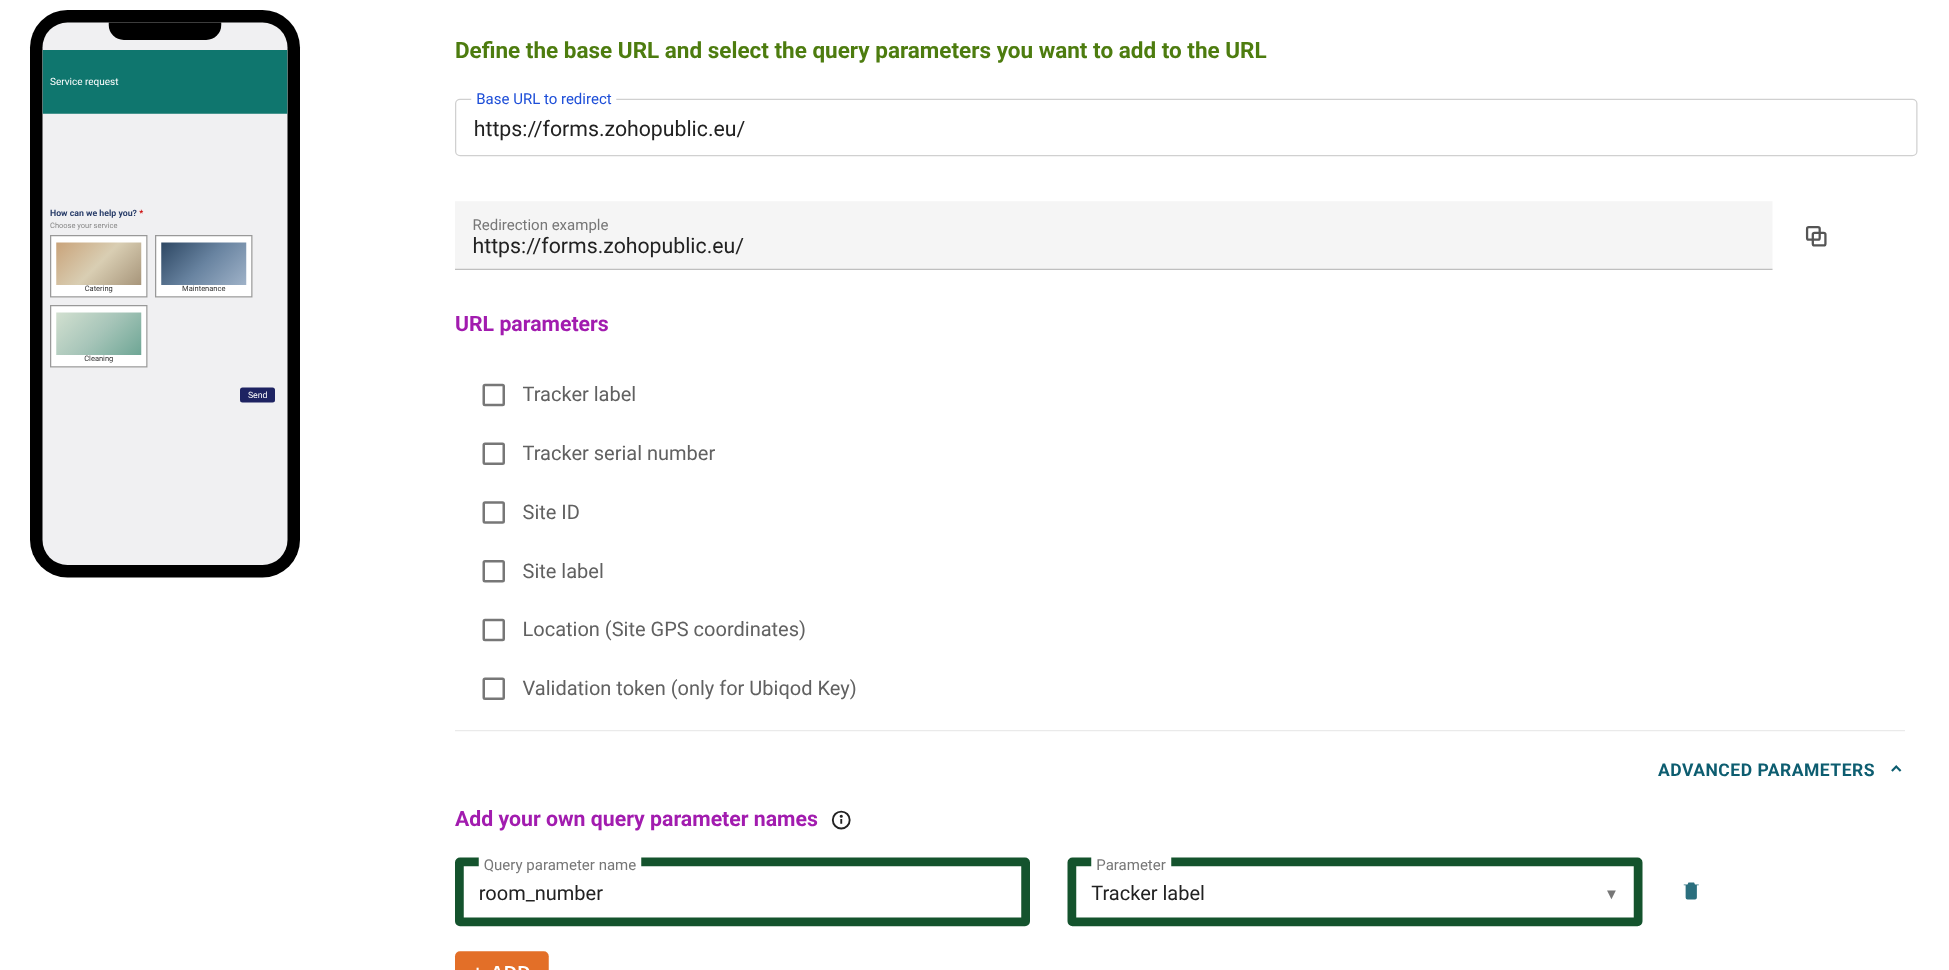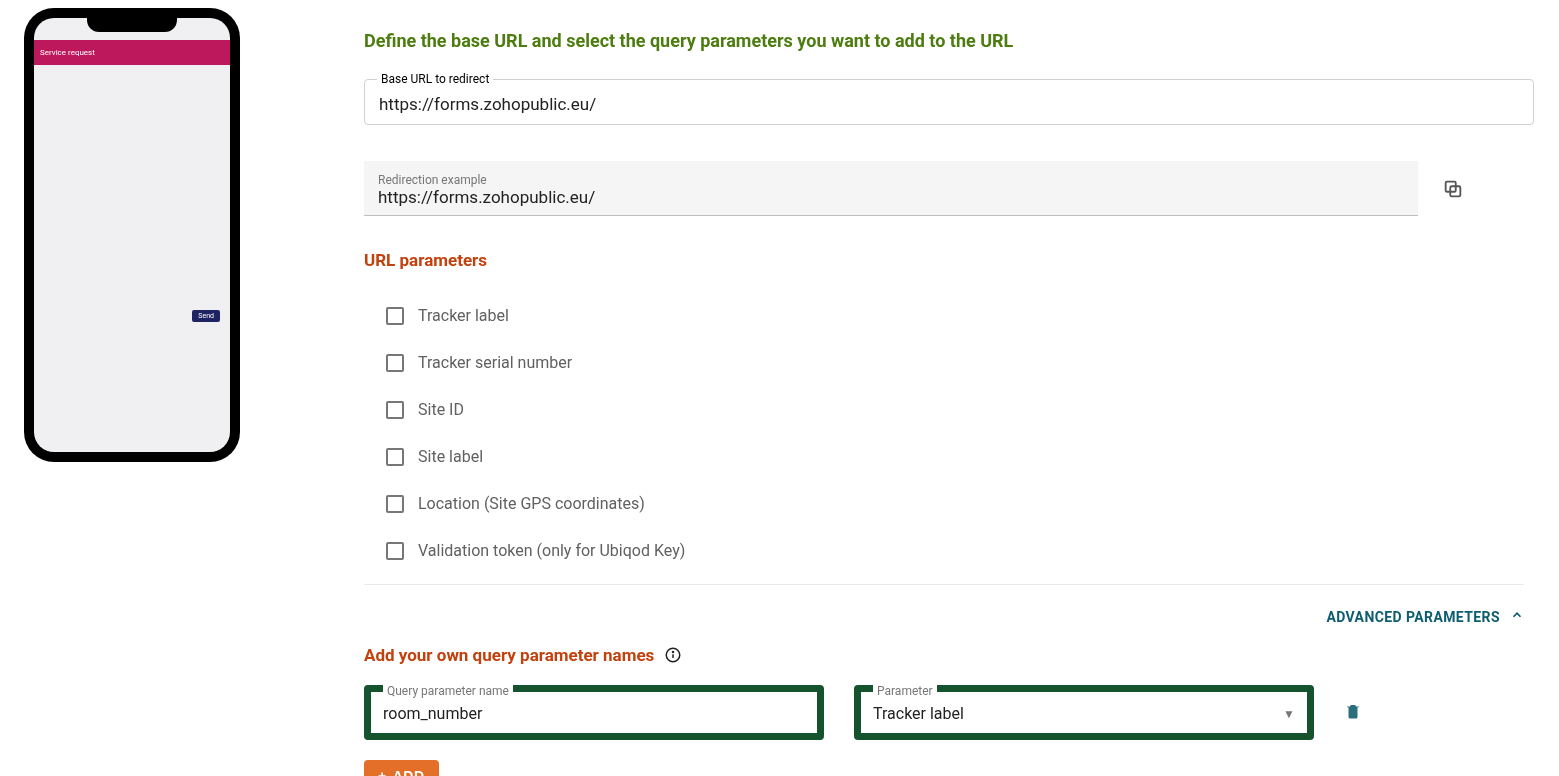--- a/index.html
+++ b/index.html
@@ -37,24 +37,24 @@
     top: -2px;
     left: 50%;
     transform: translateX(-50%);
     width: 90px;
     height: 16px;
     background: #000;
     border-radius: 0 0 12px 12px;
   }
   .phone-topbar {
     margin-top: 22px;
-    background: #be185d;
+    background: #0f766e;
     color: #fff;
     font-size: 8px;
-    padding: 8px 6px;
+    padding: 21px 6px;
   }
   .phone-body {
     padding: 6px 6px;
     font-size: 7px;
     color: #2a2a4a;
   }
   .phone-body .q { margin-top: 70px; font-weight: bold; color: #2a3e6a; }
   .phone-body .q::after { content: " *"; color: #c00; }
   .phone-body .hint { color: #888; font-size: 6px; margin-top: 2px; }
   .tiles { display: flex; gap: 6px; margin-top: 4px; flex-wrap: wrap; }
@@ -107,39 +107,39 @@
     left: 364px;
     top: 30px;
     width: 1170px;
   }
   .h-teal {
     color: #4d7c0f;
     font-weight: 700;
     font-size: 18px;
   }
   .section-sub {
-    color: #c2410c;
+    color: #a21caf;
     font-weight: 700;
     font-size: 17px;
   }
 
   .field-wrap {
     position: relative;
     border: 1px solid #d0d0d0;
     border-radius: 4px;
     margin-top: 28px;
     padding: 14px 14px 10px 14px;
     width: 100%;
   }
   .field-wrap .float-label {
     position: absolute;
     top: -8px;
     left: 12px;
     background: #fff;
-    color: #000000;
+    color: #1d4ed8;
     font-size: 12px;
     padding: 0 4px;
   }
   .field-wrap .val {
     font-size: 17px;
     color: #222;
   }
 
   .example-wrap {
     position: relative;
@@ -262,20 +262,38 @@
     align-items: center;
   }
 </style>
 </head>
 <body>
 
 <div class="phone">
   <div class="phone-screen">
     <div class="notch"></div>
     <div class="phone-topbar">Service request</div>
+    <div class="phone-body">
+      <div class="q">How can we help you?</div>
+      <div class="hint">Choose your service</div>
+      <div class="tiles">
+        <div class="tile">
+          <div class="img"></div>
+          <div class="cap">Catering</div>
+        </div>
+        <div class="tile">
+          <div class="img2"></div>
+          <div class="cap">Maintenance</div>
+        </div>
+        <div class="tile">
+          <div class="img3"></div>
+          <div class="cap">Cleaning</div>
+        </div>
+      </div>
+    </div>
     <div class="send-btn">Send</div>
   </div>
 </div>
 
 <div class="main">
   <div class="h-teal">Define the base URL and select the query parameters you want to add to the URL</div>
 
   <div class="field-wrap">
     <span class="float-label">Base URL to redirect</span>
     <span class="val">https://forms.zohopublic.eu/</span>

